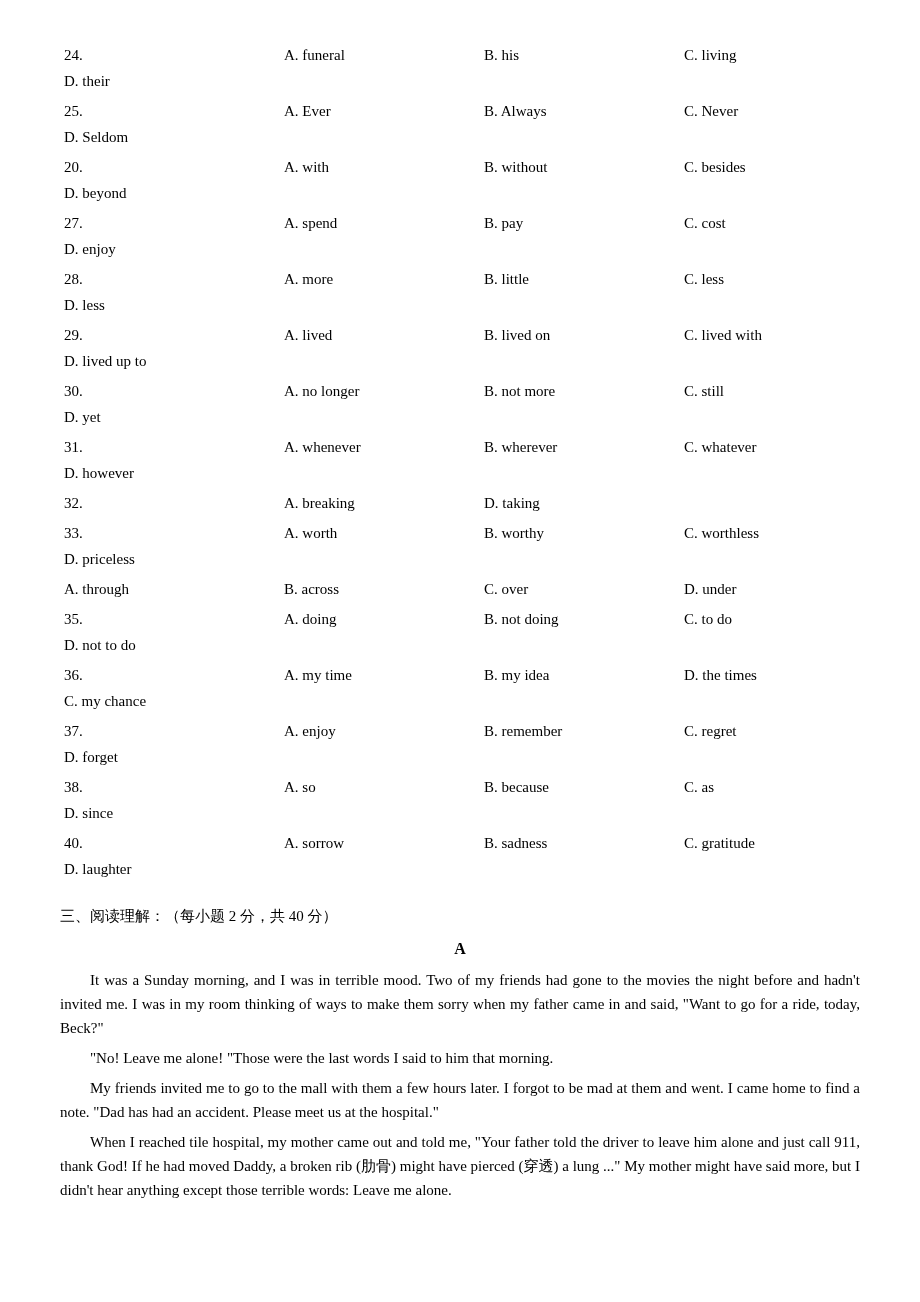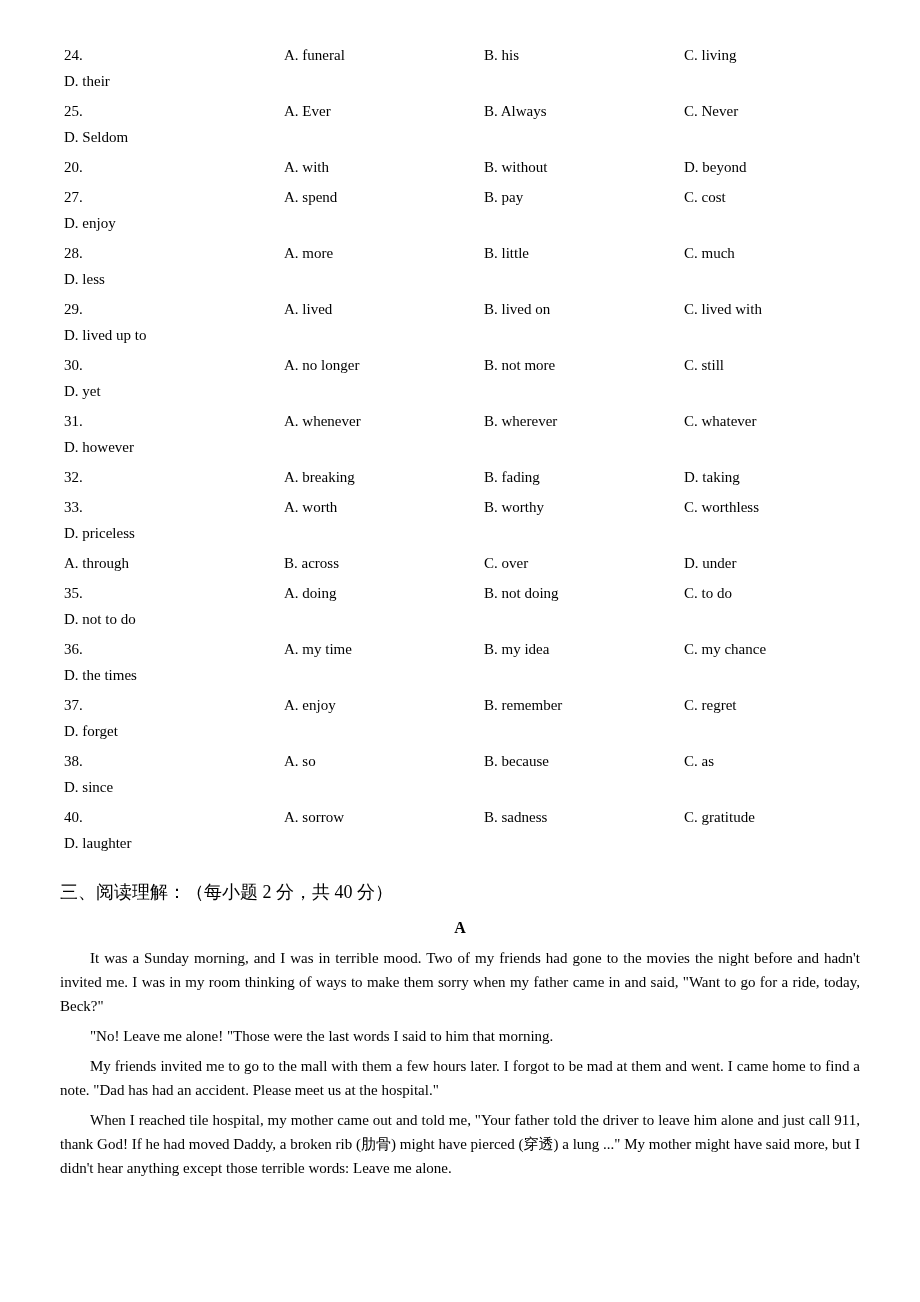--- a/index.html
+++ b/index.html
@@ -19,21 +19,21 @@
     .vocab-row {
       display: grid;
       grid-template-columns: 220px 200px 200px 200px;
       padding: 2px 0;
     }
     .vocab-cell {
       padding: 1px 4px;
     }
     .section-header {
       margin: 12px 0 8px 0;
-      font-size: 18px;
+      font-size: 15px;
     }
     .passage-title {
       text-align: center;
       font-size: 16px;
       font-weight: bold;
       margin: 8px 0 6px 0;
     }
     .passage-text {
       text-indent: 2em;
       margin-bottom: 6px;
@@ -61,34 +61,35 @@
       <div class="vocab-cell">25.</div>
       <div class="vocab-cell">A. Ever</div>
       <div class="vocab-cell">B. Always</div>
       <div class="vocab-cell">C. Never</div>
       <div class="vocab-cell">D. Seldom</div>
     </div>
     <div class="vocab-row">
       <div class="vocab-cell">20.</div>
       <div class="vocab-cell">A. with</div>
       <div class="vocab-cell">B. without</div>
+      <div class="vocab-cell">C. besides</div>
       <div class="vocab-cell">D. beyond</div>
     </div>
     <div class="vocab-row">
       <div class="vocab-cell">27.</div>
       <div class="vocab-cell">A. spend</div>
       <div class="vocab-cell">B. pay</div>
       <div class="vocab-cell">C. cost</div>
       <div class="vocab-cell">D. enjoy</div>
     </div>
     <div class="vocab-row">
       <div class="vocab-cell">28.</div>
       <div class="vocab-cell">A. more</div>
       <div class="vocab-cell">B. little</div>
-      <div class="vocab-cell">C. much</div>
+      <div class="vocab-cell">C. less</div>
       <div class="vocab-cell">D. less</div>
     </div>
     <div class="vocab-row">
       <div class="vocab-cell">29.</div>
       <div class="vocab-cell">A. lived</div>
       <div class="vocab-cell">B. lived on</div>
       <div class="vocab-cell">C. lived with</div>
       <div class="vocab-cell">D. lived up to</div>
     </div>
     <div class="vocab-row">
@@ -101,21 +102,20 @@
     <div class="vocab-row">
       <div class="vocab-cell">31.</div>
       <div class="vocab-cell">A. whenever</div>
       <div class="vocab-cell">B. wherever</div>
       <div class="vocab-cell">C. whatever</div>
       <div class="vocab-cell">D. however</div>
     </div>
     <div class="vocab-row">
       <div class="vocab-cell">32.</div>
       <div class="vocab-cell">A. breaking</div>
-      <div class="vocab-cell">B. fading</div>
       <div class="vocab-cell">D. taking</div>
     </div>
     <div class="vocab-row">
       <div class="vocab-cell">33.</div>
       <div class="vocab-cell">A. worth</div>
       <div class="vocab-cell">B. worthy</div>
       <div class="vocab-cell">C. worthless</div>
       <div class="vocab-cell">D. priceless</div>
     </div>
     <div class="vocab-row">
@@ -128,22 +128,22 @@
       <div class="vocab-cell">35.</div>
       <div class="vocab-cell">A. doing</div>
       <div class="vocab-cell">B. not doing</div>
       <div class="vocab-cell">C. to do</div>
       <div class="vocab-cell">D. not to do</div>
     </div>
     <div class="vocab-row">
       <div class="vocab-cell">36.</div>
       <div class="vocab-cell">A. my time</div>
       <div class="vocab-cell">B. my idea</div>
+      <div class="vocab-cell">D. the times</div>
       <div class="vocab-cell">C. my chance</div>
-      <div class="vocab-cell">D. the times</div>
     </div>
     <div class="vocab-row">
       <div class="vocab-cell">37.</div>
       <div class="vocab-cell">A. enjoy</div>
       <div class="vocab-cell">B. remember</div>
       <div class="vocab-cell">C. regret</div>
       <div class="vocab-cell">D. forget</div>
     </div>
     <div class="vocab-row">
       <div class="vocab-cell">38.</div>

